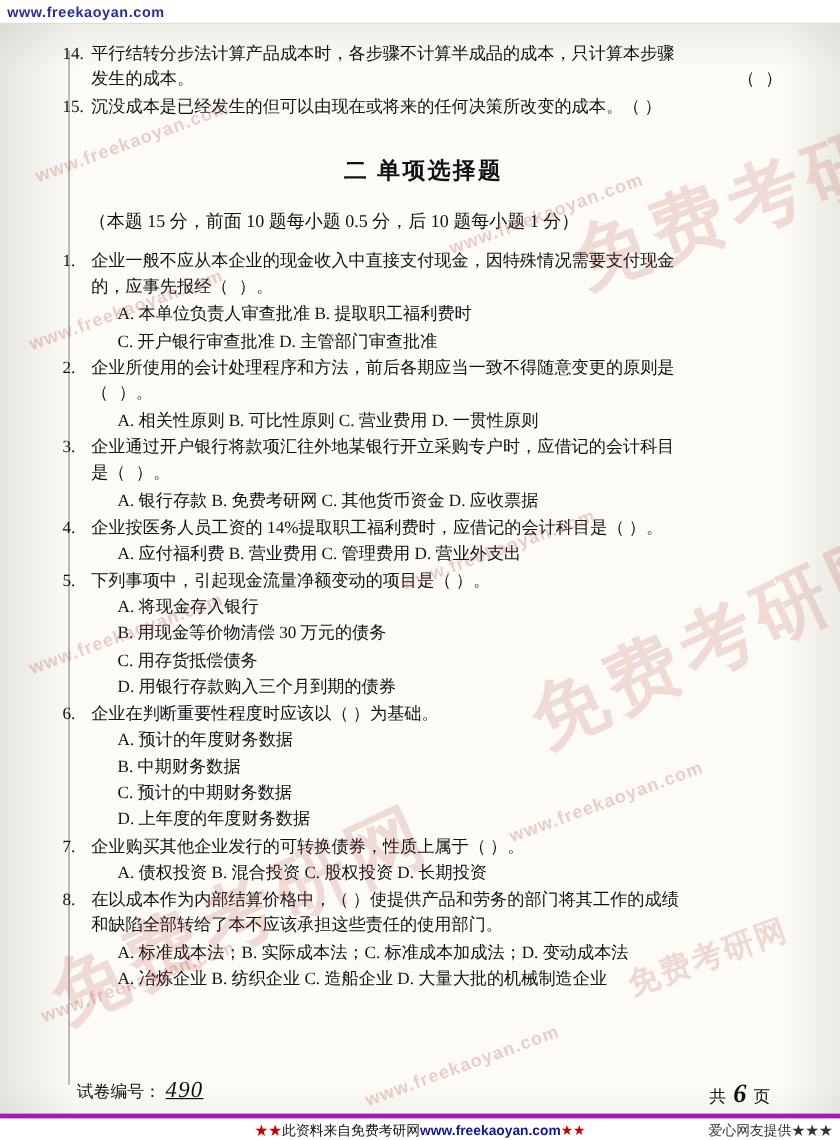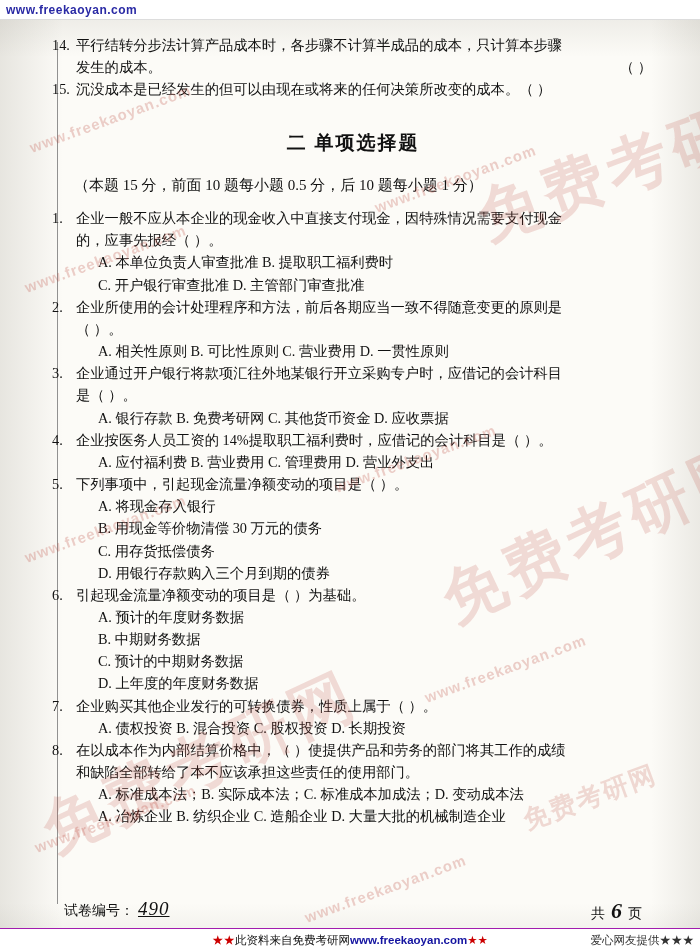--- a/index.html
+++ b/index.html
@@ -73,21 +73,21 @@
     top: 14px;
     width: 600px;
     font-size: 14.3px;
     line-height: 1.55;
   }
 
   .ln {
     position: relative;
     white-space: nowrap;
   }
-  .indent1 { padding-left: 24px; }
+  .indent1 { padding-left: 24px; font-family: Liberation Mono, monospace; }
   .indent2 { padding-left: 46px; }
 
   .num {
     display: inline-block;
     width: 24px;
     text-align: left;
   }
 
   .spacer-sm { height: 10px; }
   .spacer-lg { height: 28px; }
@@ -144,21 +144,21 @@
   }
 
   
   .adstrip {
     position: absolute;
     left: 0;
     bottom: 0;
     width: 700px;
     height: 22px;
     background: #ffffff;
-    border-top: 1px solid #a21caf;
+    border-top: 4px solid #a21caf;
     font-family: "Liberation Sans", sans-serif;
     font-size: 11.5px;
     line-height: 22px;
     color: #111;
     text-align: center;
     box-sizing: border-box;
   }
   .adstrip .star { color: #c00; }
   .adstrip .url { color: #1414a0; font-weight: bold; }
   .adstrip .right {
@@ -255,21 +255,21 @@
 
     <div class="ln">
       <span class="num">5.</span><span>下列事项中，引起现金流量净额变动的项目是（    ）。</span>
     </div>
     <div class="ln indent2">A. 将现金存入银行</div>
     <div class="ln indent2">B. 用现金等价物清偿 30 万元的债务</div>
     <div class="ln indent2">C. 用存货抵偿债务</div>
     <div class="ln indent2">D. 用银行存款购入三个月到期的债券</div>
 
     <div class="ln">
-      <span class="num">6.</span><span>引起现金流量净额变动的项目是（    ）为基础。</span>
+      <span class="num">6.</span><span>企业在判断重要性程度时应该以（    ）为基础。</span>
     </div>
     <div class="ln indent2">A. 预计的年度财务数据</div>
     <div class="ln indent2">B. 中期财务数据</div>
     <div class="ln indent2">C. 预计的中期财务数据</div>
     <div class="ln indent2">D. 上年度的年度财务数据</div>
 
     <div class="ln">
       <span class="num">7.</span><span>企业购买其他企业发行的可转换债券，性质上属于（    ）。</span>
     </div>
     <div class="ln indent2">A. 债权投资      B. 混合投资      C. 股权投资      D. 长期投资</div>

